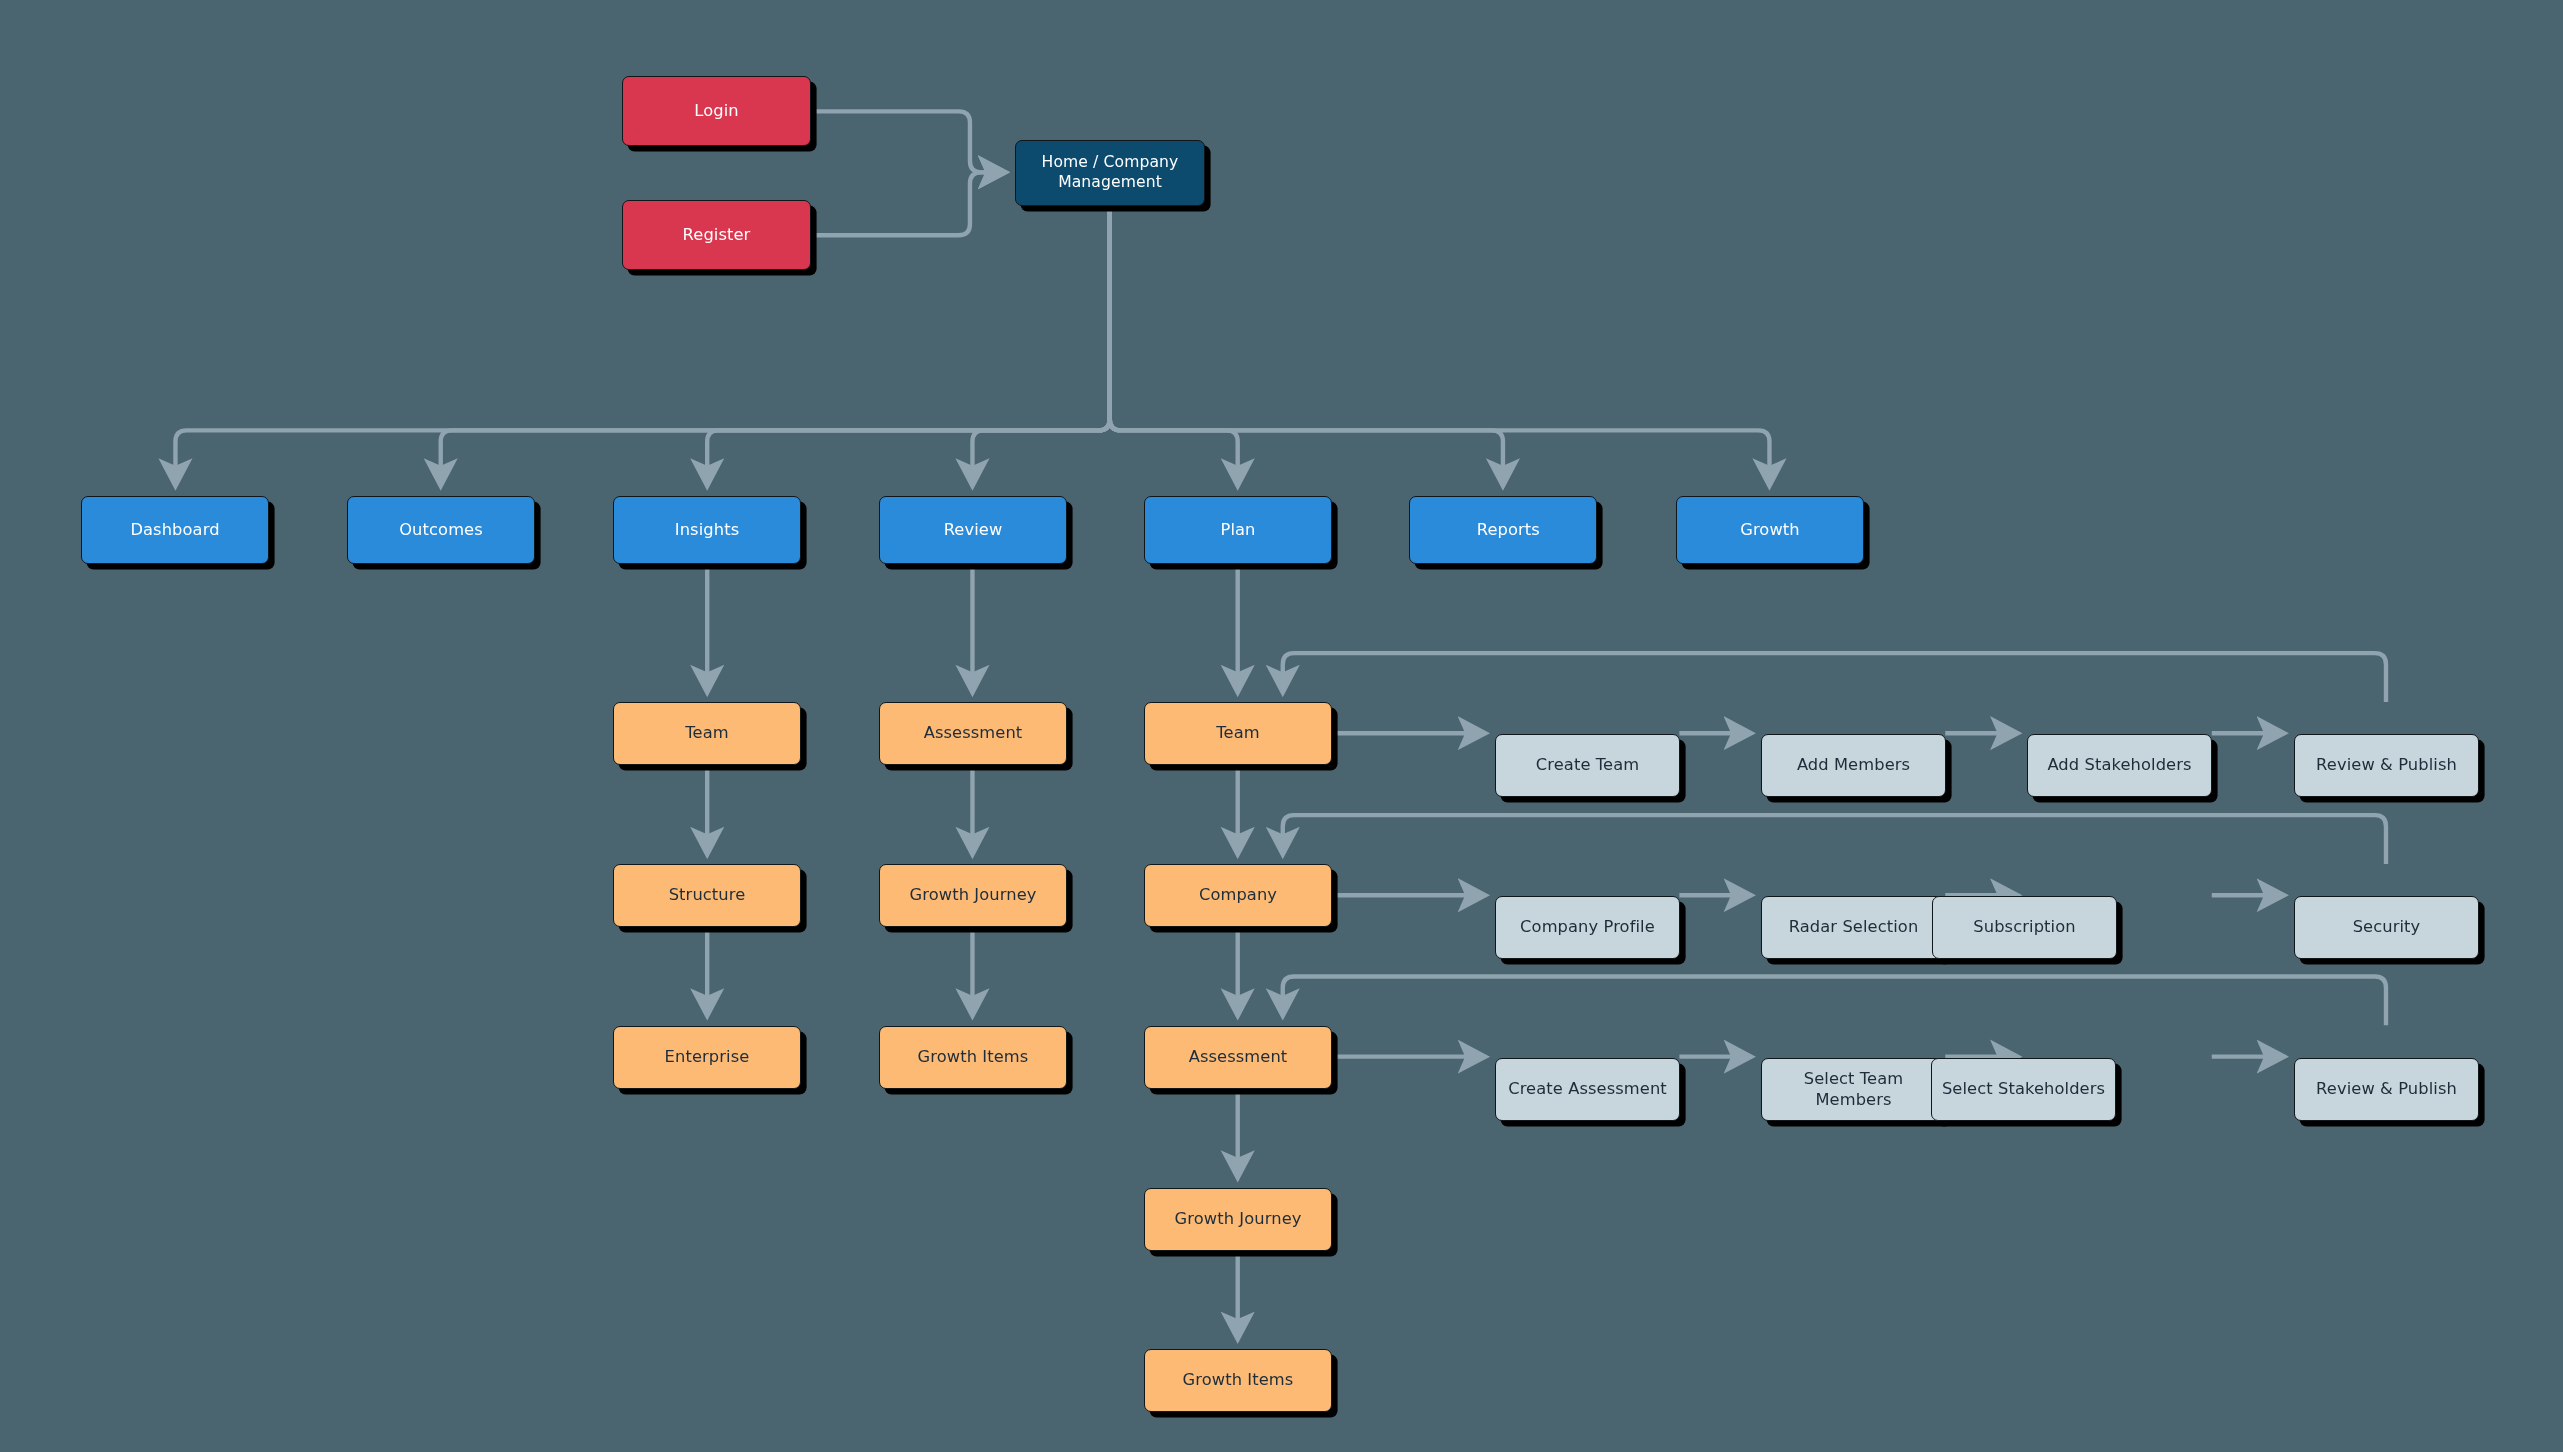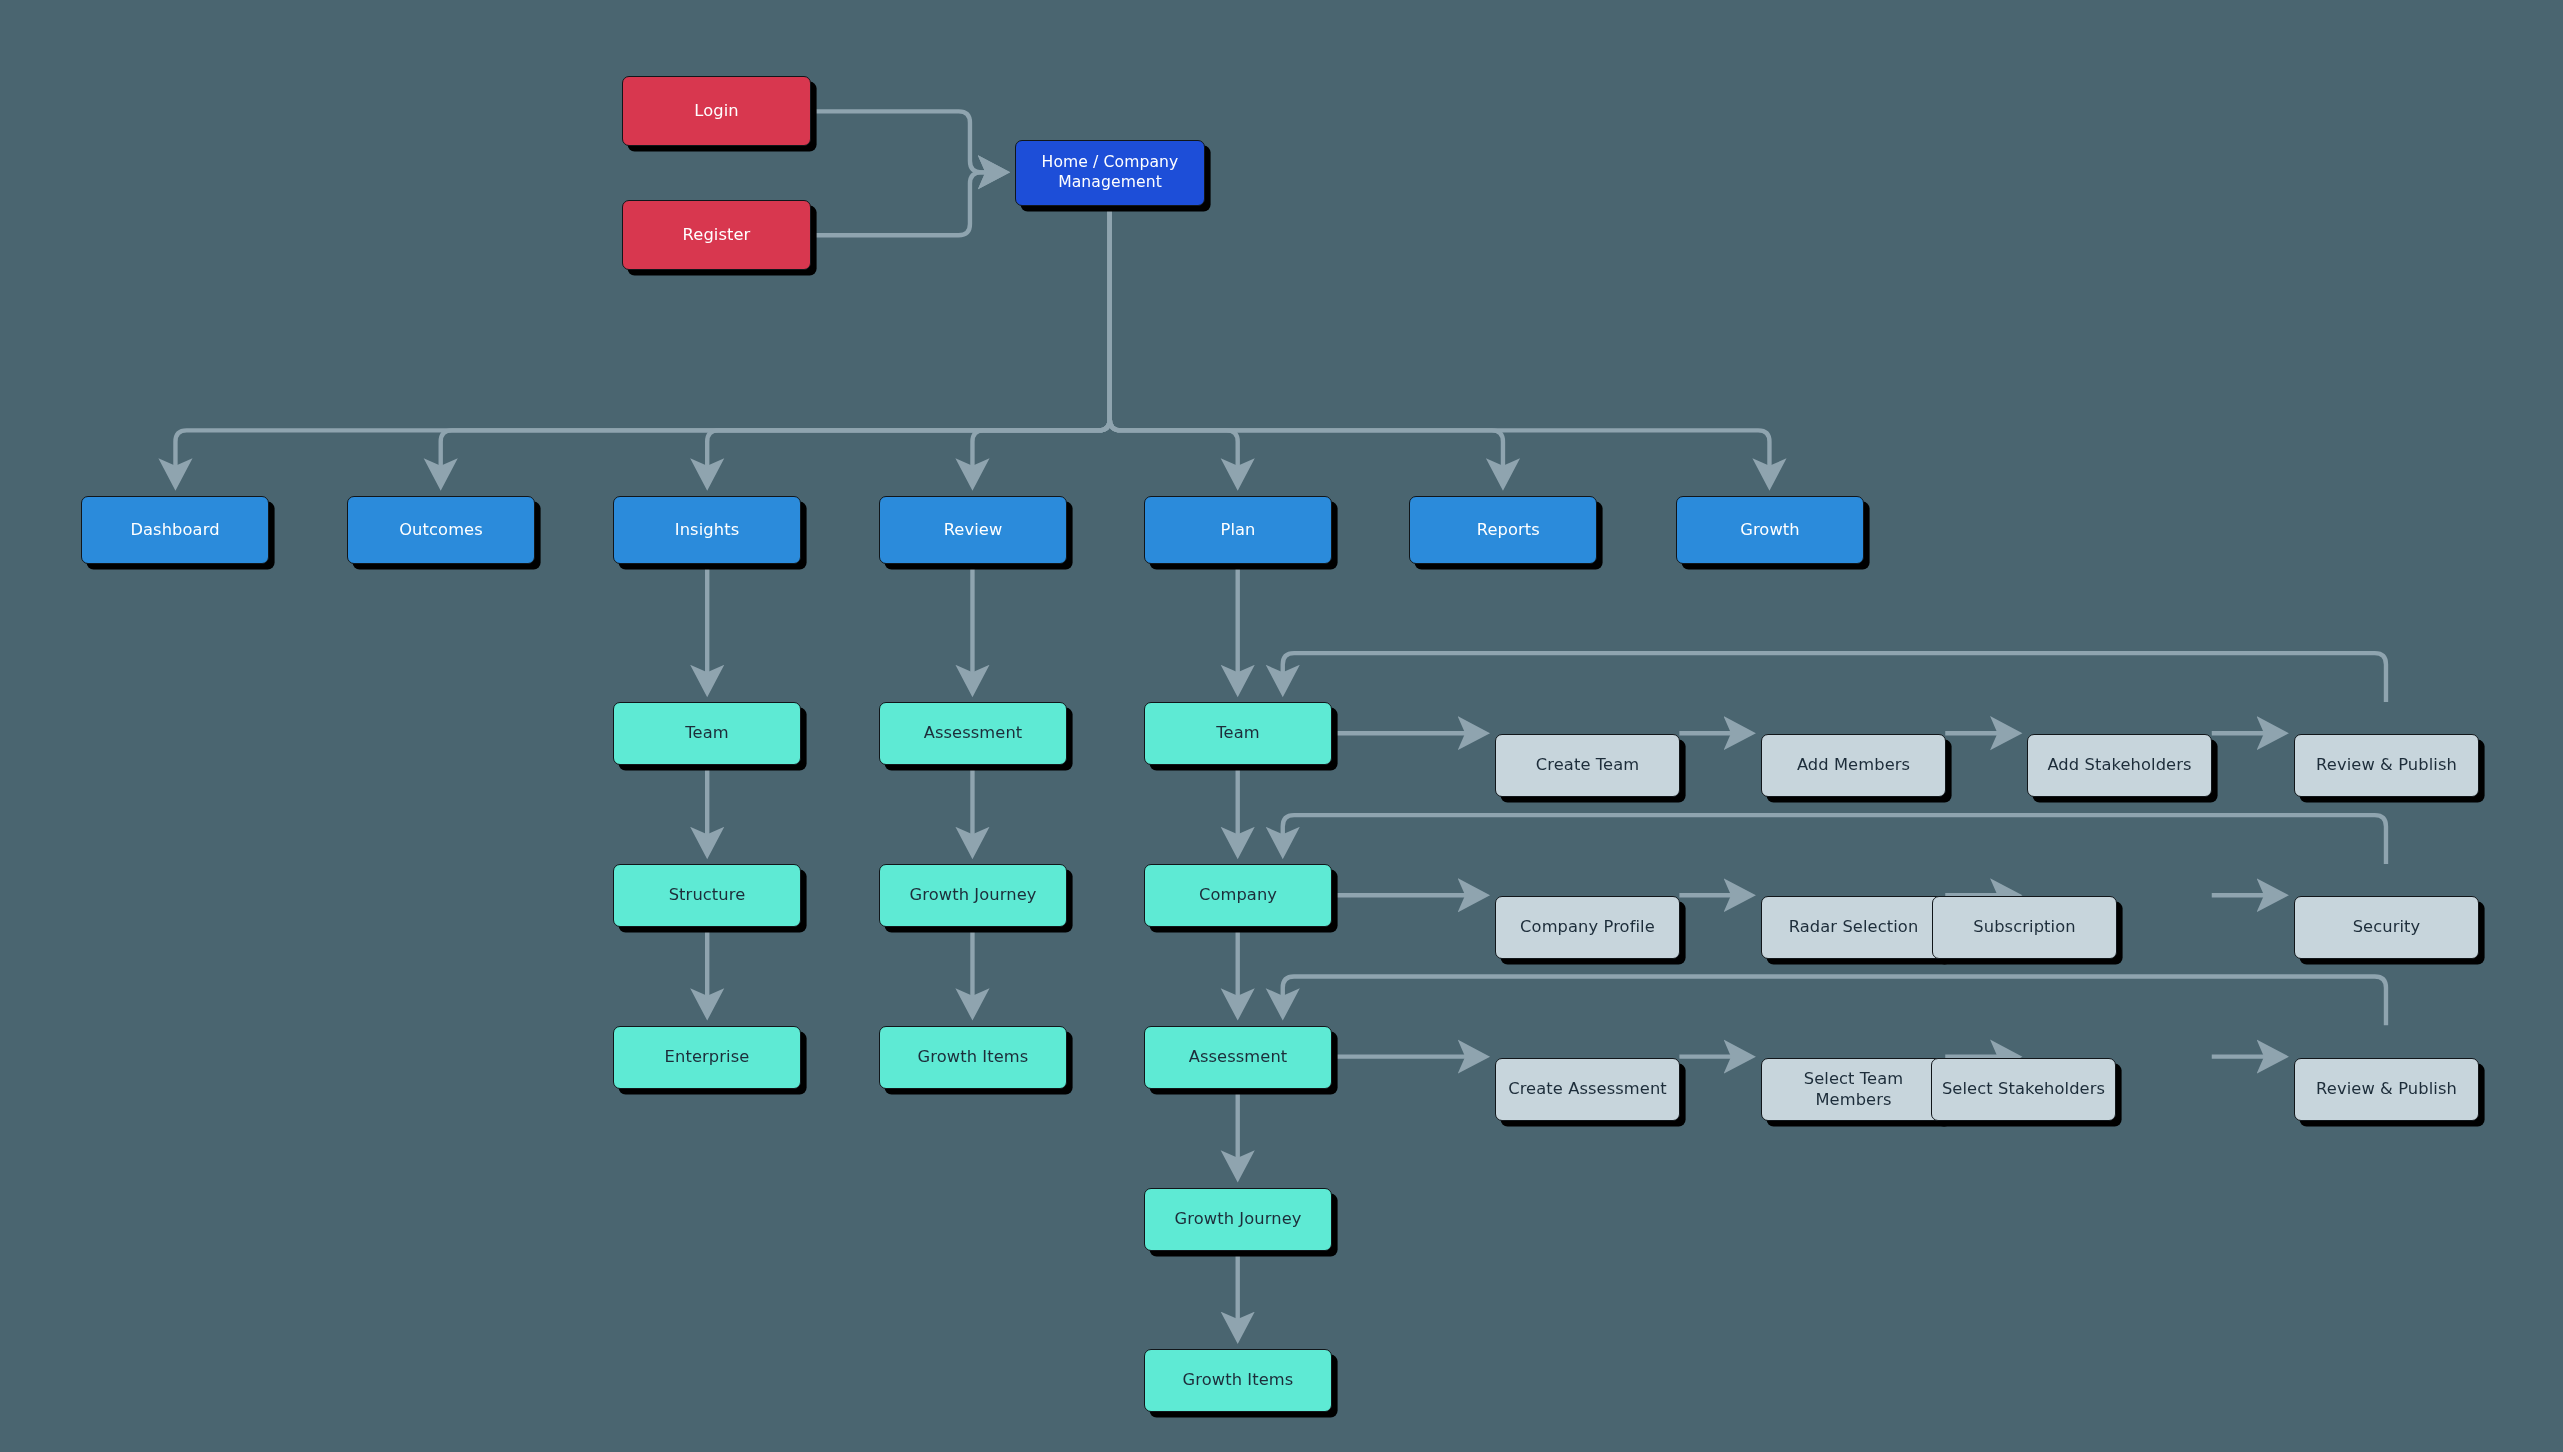--- a/index.html
+++ b/index.html
@@ -17,23 +17,23 @@
     display:flex;align-items:center;justify-content:center;
     text-align:center;
     border-radius:7px;
     border:1.9px solid #11161a;
     box-shadow:5.6px 5.6px 0 0 #000000;
     line-height:1.28;
     padding:2.5px 6.3px;
     letter-spacing:0.1px;
   }
   .n-auth{background:#d8374f;color:#ffffff;font-size:16.3px;}
-  .n-hub{background:#1d4ed8;color:#ffffff;font-size:15.6px;}
+  .n-hub{background:#0c4a6e;color:#ffffff;font-size:15.6px;}
   .n-nav{background:#2b8bdb;color:#ffffff;font-size:16.3px;}
-  .n-page{background:#5eead4;color:#1d2d3a;font-size:16.3px;}
+  .n-page{background:#fdba74;color:#1d2d3a;font-size:16.3px;}
   .n-step{background:#c7d5dc;color:#1d2d3a;font-size:16.3px;margin-top:32px;}
 </style>
 </head>
 <body>
 
 <div id="stage">
   <svg id="wires" viewBox="0 0 4096 2321" xmlns="http://www.w3.org/2000/svg">
       <defs>
         <marker id="ah" markerWidth="9" markerHeight="9" refX="6.2" refY="4.5" orient="auto" markerUnits="strokeWidth">
           <path d="M0,0.6 L7.4,4.5 L0,8.4 L1.7,4.5 Z" fill="#8fa4af"></path>

